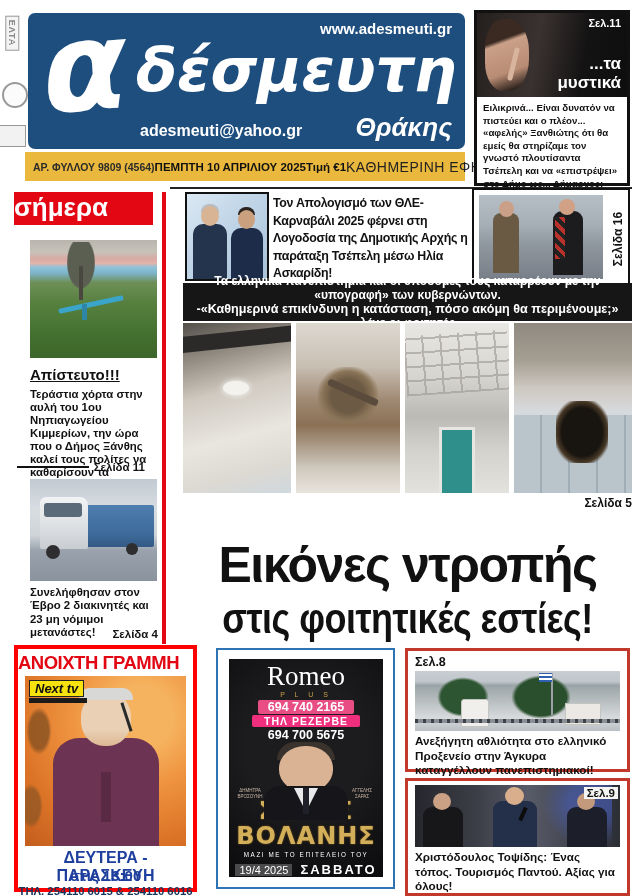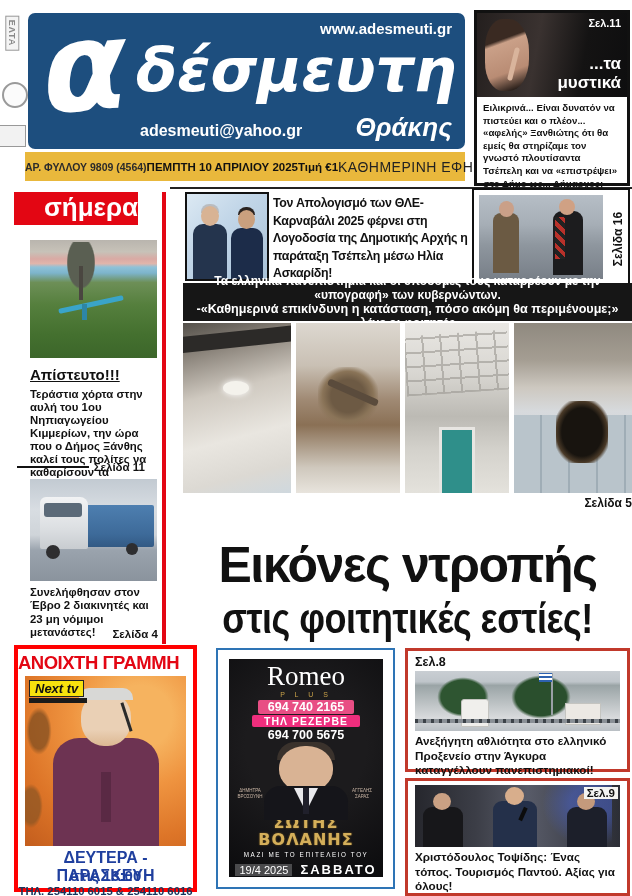--- a/index.html
+++ b/index.html
@@ -19,43 +19,43 @@
   .mh-site{position:absolute;top:7px;right:13px;color:#fff;font-weight:bold;font-size:15px;}
   .mh-alpha{position:absolute;left:14px;top:-14px;color:#fff;font-weight:bold;font-style:italic;
             font-size:124px;line-height:1.1;font-family:"DejaVu Sans",sans-serif;transform:rotate(-4deg);}
   .mh-name{position:absolute;left:108px;top:22px;color:#fff;font-weight:bold;font-style:italic;
            font-size:60px;letter-spacing:0px;font-family:"DejaVu Sans",sans-serif;}
   .mh-email{position:absolute;left:112px;bottom:9px;color:#fff;font-weight:bold;font-size:16px;}
   .mh-region{position:absolute;right:13px;bottom:6px;color:#fff;font-weight:bold;font-size:26px;font-style:italic;}
 
   
   .strip{left:25px;top:152px;width:440px;height:29px;background:#e9b83c;display:flex;align-items:center;
-         justify-content:space-between;padding:0 0;box-sizing:border-box;}
+         justify-content:space-between;padding:0 8px;box-sizing:border-box;}
   .strip span{white-space:nowrap;}
   .st-issue{font-size:10.5px;font-weight:bold;color:#2b2b2b;}
   .st-date{font-size:11.5px;font-weight:bold;color:#111;}
   .st-price{font-size:11.5px;font-weight:bold;color:#111;}
   .st-tag{font-size:14px;color:#222;letter-spacing:.5px;}
 
   .header-rule{left:170px;top:187px;width:462px;height:2px;background:#222;}
 
   
   .secrets{left:474px;top:10px;width:156px;height:176px;border:3px solid #111;background:#fff;box-sizing:border-box;}
   .secrets-photo{position:relative;width:100%;height:84px;overflow:hidden;
       background:linear-gradient(100deg,#241f1e 0%,#3a3230 40%,#141313 70%,#0e0e0f 100%);}
   .sp-face{position:absolute;left:8px;top:6px;width:44px;height:72px;border-radius:40% 45% 45% 40%;
       background:linear-gradient(160deg,#3a2a22 0 30%,#caa088 35%,#b98c74 70%,#2c211c 92%);}
   .sp-finger{position:absolute;left:34px;top:34px;width:5px;height:34px;background:#d9b49c;border-radius:3px;transform:rotate(14deg);}
   .sp-pageref{position:absolute;top:4px;right:6px;color:#fff;font-weight:bold;font-size:11px;}
   .sp-title{position:absolute;right:6px;bottom:4px;color:#fff;font-weight:bold;font-size:17px;text-align:right;line-height:1.15;}
   .secrets-body{padding:5px 6px 0 6px;font-size:9.7px;font-weight:bold;line-height:1.3;color:#111;}
 
   
-  .simera{left:14px;top:192px;width:124px;height:33px;background:#e30613;color:#fff;
-          font-weight:bold;font-size:26px;text-align:right;line-height:31px;}
+  .simera{left:14px;top:192px;width:139px;height:33px;background:#e30613;color:#fff;
+          font-weight:bold;font-size:26px;text-align:left;line-height:31px;}
   .red-divider{left:162px;top:192px;width:4px;height:452px;background:#e30613;}
 
   .yard-photo{left:30px;top:240px;width:127px;height:118px;overflow:hidden;position:absolute;
       background:linear-gradient(180deg,#b9b5ae 0%,#c7c2b8 10%,#d9aaa4 16%,#e0b5ab 20%,#8fc2d8 23%,#7db4cc 28%,#6d8f57 36%,#557f3d 55%,#44702f 80%,#3c662a 100%);}
   .yp-tree{position:absolute;left:34px;top:2px;width:34px;height:52px;background:radial-gradient(ellipse at 50% 40%,#5a5f52 0 55%,transparent 60%);}
   .yp-trunk{position:absolute;left:49px;top:26px;width:4px;height:34px;background:#4a4640;}
   .yp-seesaw{position:absolute;left:28px;top:62px;width:66px;height:5px;background:#3aa4c9;transform:rotate(-12deg);border-radius:2px;}
   .yp-seesaw2{position:absolute;left:52px;top:64px;width:5px;height:16px;background:#2d86a6;}
 
   .story-head{left:30px;top:366px;width:128px;font-size:15px;font-weight:bold;text-decoration:underline;}
@@ -157,21 +157,21 @@
   .rm-phone2{color:#fff;font-weight:bold;font-size:12.5px;margin-top:1px;}
   .rm-stage{position:relative;width:100%;height:74px;}
   .rm-artist{position:absolute;top:46px;color:#cbb7a6;font-size:4.5px;text-align:center;width:34px;line-height:1.3;}
   .rm-artist-left{left:4px;}
   .rm-artist-right{right:4px;}
   .rm-headshot{position:absolute;left:50%;top:4px;transform:translateX(-50%);width:54px;height:46px;background:#d9b394;border-radius:48%;}
   .rm-hair{position:absolute;left:50%;top:0px;transform:translateX(-50%);width:58px;height:18px;background:#3a322c;border-radius:24px 24px 0 0;}
   .rm-suit{position:absolute;left:50%;top:44px;transform:translateX(-50%);width:84px;height:34px;background:#15151a;border-radius:16px 16px 0 0;}
   .rm-shirt{position:absolute;left:50%;top:46px;transform:translateX(-50%);width:0;height:0;border-left:12px solid transparent;border-right:12px solid transparent;border-top:24px solid #e9e9ec;}
   .rm-tie{position:absolute;left:50%;top:46px;transform:translateX(-50%);width:6px;height:26px;background:#20202b;}
-  .rm-name{color:#d4af5a;font-weight:bold;font-size:16px;line-height:1.02;letter-spacing:1px;text-align:center;
+  .rm-name{color:#d4af5a;font-weight:bold;font-size:24px;line-height:1.02;letter-spacing:1px;text-align:center;
       font-family:"DejaVu Sans",sans-serif;text-shadow:0 0 2px #7a5c20;}
   .rm-sub{color:#fff;font-size:6.3px;letter-spacing:1.6px;margin-top:3px;}
   .rm-bottom{margin-top:4px;display:flex;align-items:center;gap:8px;}
   .rm-date{background:#4a4a4c;color:#fff;font-size:11px;padding:0 4px;}
   .rm-day{color:#fff;font-weight:bold;font-size:13px;letter-spacing:2px;}
 
   
   .rbox{position:absolute;left:405px;width:225px;border:3px solid #c1392b;box-sizing:border-box;background:#fff;padding:4px 7px;}
   .rbox1{top:648px;height:124px;}
   .rbox2{top:778px;height:118px;}

